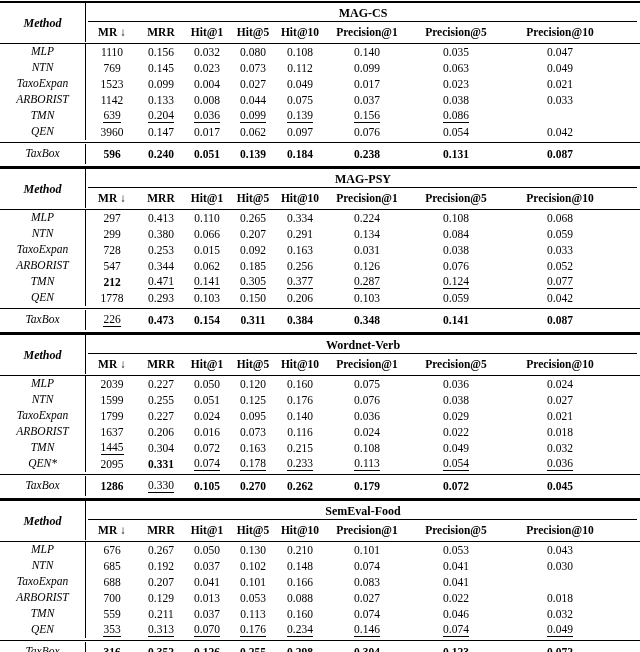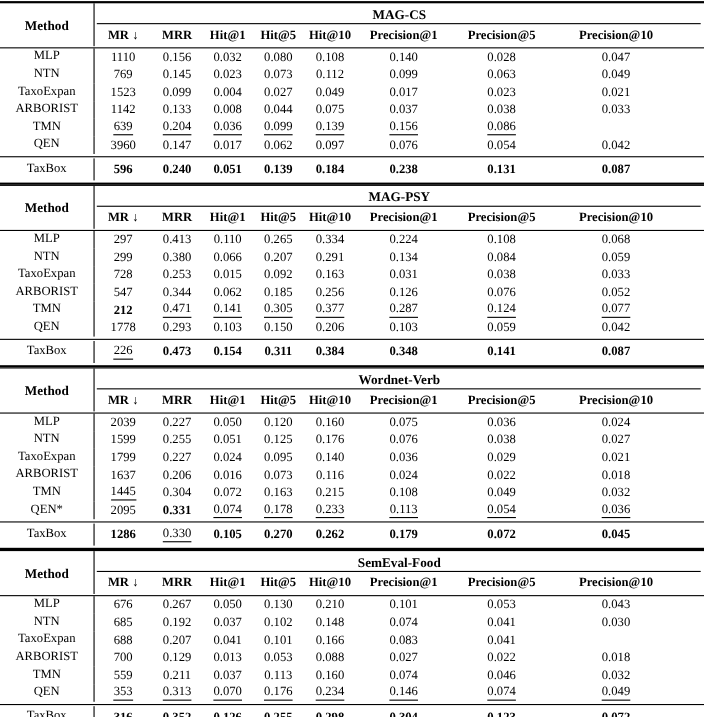--- a/index.html
+++ b/index.html
@@ -26,21 +26,21 @@
   }
   .hdr { grid-template-rows: 17px 3px 19px; }
 
   .cell { text-align: center; font-size: 11.5px; line-height: 1; }
   .c8 { padding-right: 22px; }
 
   
   .mcell {
     border-right: 1px solid #000;
     height: 100%;
-    display: flex; align-items: center; justify-content: center;
+    display: flex; align-items: center; justify-content: center; font-style: italic;
   }
 
   
   .method-hd {
     grid-column: 1; grid-row: 1 / span 3;
     font-weight: bold; font-size: 12px;
   }
   .dataset-hd {
     grid-column: 2 / -1; grid-row: 1;
     font-weight: bold; font-size: 12px;
@@ -83,21 +83,21 @@
     <div class="rule-heavy"></div>
     <div class="body">
         <div class="row">
           <div class="cell mcell">MLP</div>
           <div class="cell vcell c1"><span class="">1110</span></div>
           <div class="cell vcell c2"><span class="">0.156</span></div>
           <div class="cell vcell c3"><span class="">0.032</span></div>
           <div class="cell vcell c4"><span class="">0.080</span></div>
           <div class="cell vcell c5"><span class="">0.108</span></div>
           <div class="cell vcell c6"><span class="">0.140</span></div>
-          <div class="cell vcell c7"><span class="">0.028</span></div>
+          <div class="cell vcell c7"><span class="">0.035</span></div>
           <div class="cell vcell c8"><span class="">0.047</span></div>
         </div>
         <div class="row">
           <div class="cell mcell">NTN</div>
           <div class="cell vcell c1"><span class="">769</span></div>
           <div class="cell vcell c2"><span class="">0.145</span></div>
           <div class="cell vcell c3"><span class="">0.023</span></div>
           <div class="cell vcell c4"><span class="">0.073</span></div>
           <div class="cell vcell c5"><span class="">0.112</span></div>
           <div class="cell vcell c6"><span class="">0.099</span></div>

